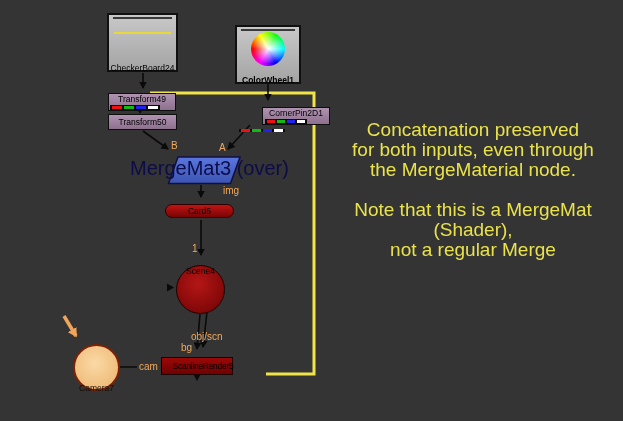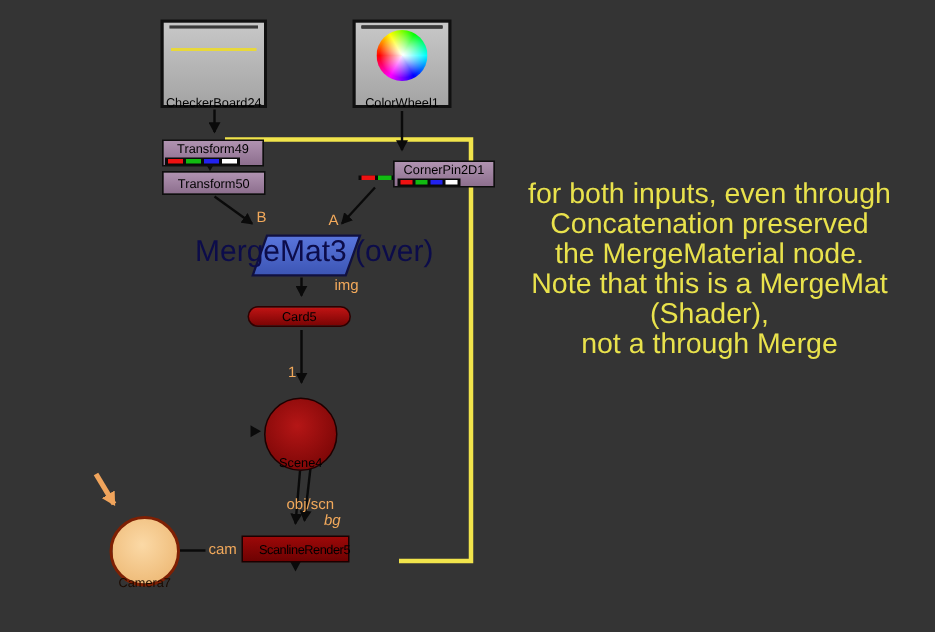--- a/index.html
+++ b/index.html
@@ -28,60 +28,60 @@
   .strip{height:5px;background:#0a0a0a;display:flex;align-items:center;gap:2px;padding:0 2px;box-sizing:border-box;}
   .dash{height:3px;}
   .d-r{background:#ee1111;} .d-g{background:#11bb11;} .d-b{background:#2222ee;} .d-w{background:#ffffff;}
 
   
   .purple-node{background:linear-gradient(#b093b1,#8d6f8e);border:1px solid #0e0e0e;}
 
   #node-checkerboard{left:107px;top:13px;width:71px;height:59px;}
   #node-checkerboard .strip{width:67px;}
   #node-checkerboard .dash{width:11px;}
-  #node-colorwheel{left:235px;top:13px;width:66px;height:59px;}
+  #node-colorwheel{left:235px;top:25px;width:66px;height:59px;font-weight:bold;}
   #node-colorwheel .strip{width:46px;align-self:flex-start;margin-left:2px;}
   #node-colorwheel .dash{width:9px;}
 
   #node-transform49{left:108px;top:93px;width:68px;height:18px;}
   #node-transform49 .node-label{line-height:11px;}
   #node-transform49 .strip{width:50px;align-self:flex-start;margin-left:1px;height:5px;}
   #node-transform49 .dash{width:10px;}
   #node-transform50{left:108px;top:114px;width:69px;height:16px;justify-content:center;}
   #node-cornerpin{left:230px;top:107px;width:68px;height:18px;margin-left:32px;}
   #node-cornerpin .node-label{line-height:11px;}
   #node-cornerpin .strip{width:42px;align-self:flex-start;margin-left:2px;}
   #node-cornerpin .dash{width:8px;}
 
   #mergemat-label{position:absolute;left:130px;top:159px;width:140px;text-align:center;
     font-size:20px;line-height:18px;color:#0c0c4a;white-space:nowrap;}
 
   #node-card{left:165px;top:204px;width:69px;height:14px;border-radius:8px;justify-content:center;
     background:linear-gradient(#c01414,#7a0404);border:1.5px solid #2e0000;}
-  #node-scene{left:176px;top:265px;width:49px;height:49px;border-radius:50%;justify-content:flex-end;
+  #node-scene{left:176px;top:265px;width:49px;height:49px;border-radius:50%;justify-content:flex-start;
     background:radial-gradient(circle at 45% 38%,#b51616,#7a0606 82%);border:1.5px solid #1e0000;}
   #node-camera{left:73px;top:344px;width:47px;height:47px;border-radius:50%;justify-content:center;
     background:radial-gradient(circle at 46% 40%,#fbd9a6,#edb874 85%);border:2.5px solid #7e2004;}
   #node-camera .node-label{color:#1a0a00;margin-top:40px;}
   #node-scanline{left:161px;top:357px;width:72px;height:18px;justify-content:center;
     background:linear-gradient(#9c0808,#6e0202);border:1.5px solid #1a0000;padding-left:12px;}
   #node-scanline .node-label{font-size:8.5px;letter-spacing:-0.3px;}
 
   .port{position:absolute;font-size:10px;line-height:11px;color:#f2a95b;white-space:nowrap;}
   #port-b{left:171px;top:140px;}
   #port-a{left:219px;top:142px;}
   #port-img{left:191px;top:185px;padding-left:32px;}
   #port-one{left:192px;top:243px;}
   #port-objscn{left:191px;top:331px;}
-  #port-bg{left:216px;top:342px;font-style:italic;}
+  #port-bg{left:181px;top:342px;}
   #port-cam{left:137px;top:361px;background:#343434;padding:0 2px;}
 
   #annotation{position:absolute;left:325px;top:120px;width:296px;text-align:center;
     color:#e9e24c;font-size:19px;line-height:20px;}
-  #annotation .para2{}
+  #annotation .para2{margin-top:20px;}
 </style>
 </head>
 <body>
 
 <div id="stage">
 
   <svg id="wires" viewBox="0 0 623 421" xmlns="http://www.w3.org/2000/svg">
     <defs>
       <marker id="mB" markerWidth="8" markerHeight="8" refX="6.5" refY="4" orient="auto" markerUnits="userSpaceOnUse">
         <path d="M0,0 L7.5,4 L0,8 Z" fill="#0a0a0a"></path>
@@ -190,24 +190,24 @@
   <div class="port" id="port-b">B</div>
   <div class="port" id="port-a">A</div>
   <div class="port" id="port-img">img</div>
   <div class="port" id="port-one">1</div>
   <div class="port" id="port-objscn">obj/scn</div>
   <div class="port" id="port-bg">bg</div>
   <div class="port" id="port-cam">cam</div>
 
   <div id="annotation">
     <div class="para1">
+      <div>Concatenation preserved</div>
       <div>for both inputs, even through</div>
-      <div>Concatenation preserved</div>
       <div>the MergeMaterial node.</div>
     </div>
     <div class="para2">
       <div>Note that this is a MergeMat</div>
       <div>(Shader),</div>
-      <div>not a through Merge</div>
+      <div>not a regular Merge</div>
     </div>
   </div>
 
 </div>
 
 </body></html>

